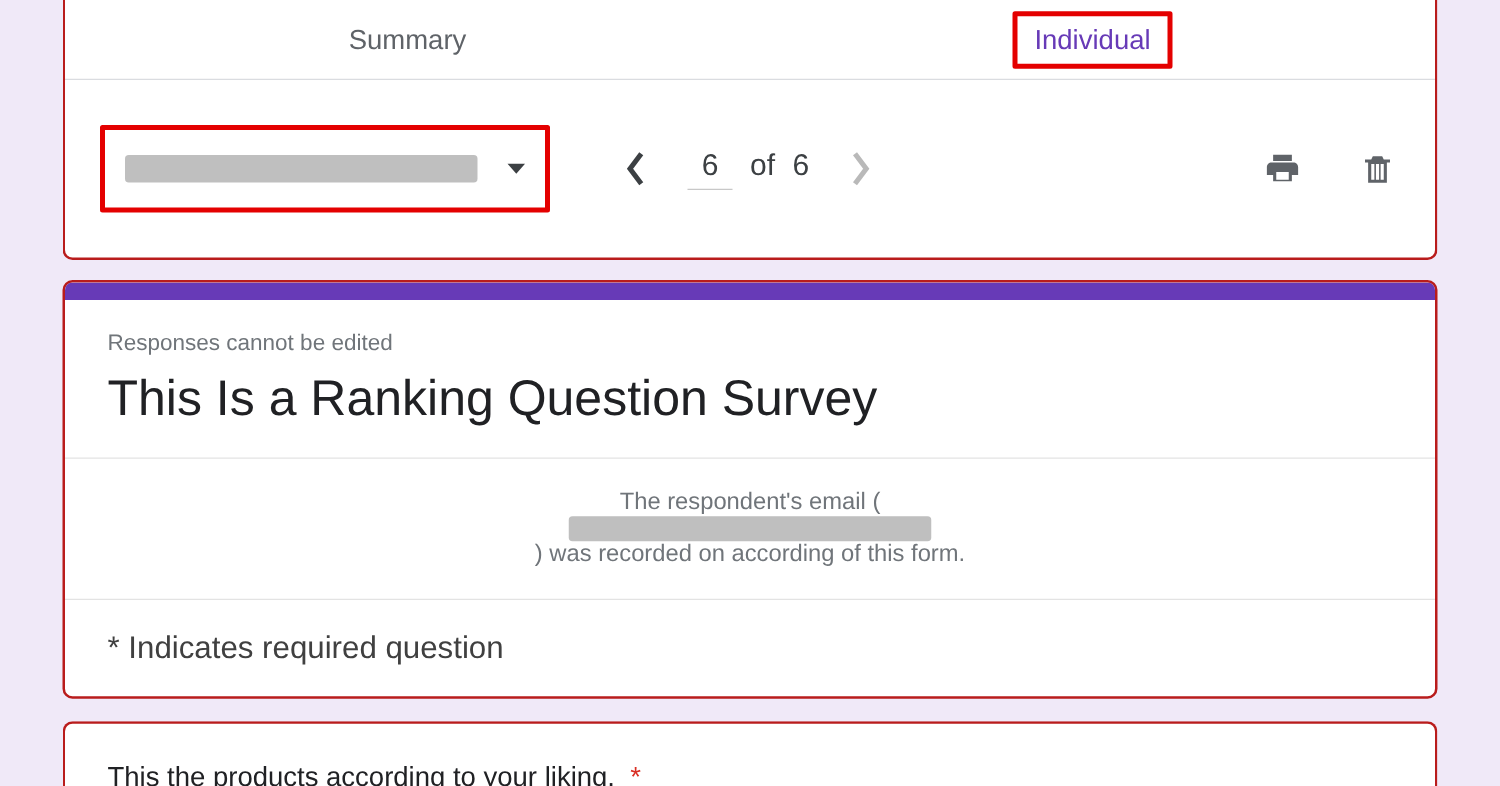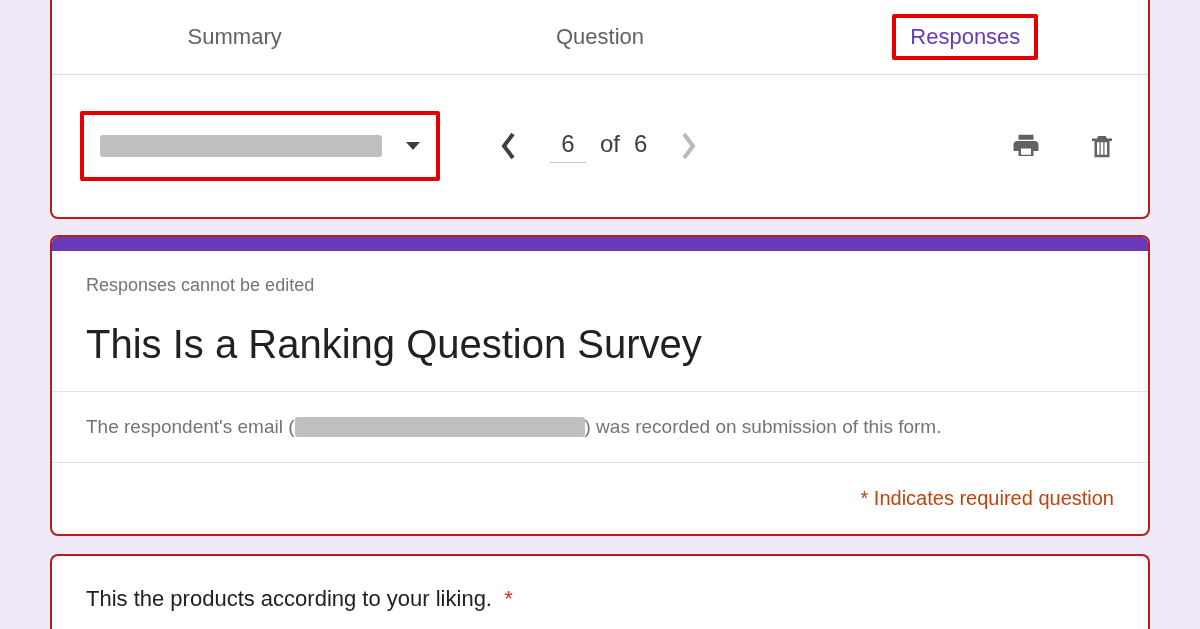--- a/index.html
+++ b/index.html
@@ -18,21 +18,21 @@
   }
   
   .card.tabs-card {
     border-top: none;
     border-top-left-radius: 0;
     border-top-right-radius: 0;
     margin-top: 0;
   }
   .tabs {
     display: flex;
-    height: 75px;
+    height: 64px;
     border-bottom: 1px solid #dadce0;
   }
   .tab {
     flex: 1;
     display: flex;
     align-items: center;
     justify-content: center;
     font-size: 22px;
     color: #5f6368;
     cursor: pointer;
@@ -135,33 +135,33 @@
     color: #202124;
     margin-top: 0;
     font-weight: 400;
   }
   .email-line {
     font-size: 19px;
     color: #70757a;
     display: flex;
     align-items: center;
     flex-wrap: wrap;
+    flex-direction: column;
   }
   .email-line .mask2 {
     display: inline-block;
     width: 290px;
     height: 20px;
     background: #bfbfbf;
     border-radius: 3px;
     vertical-align: middle;
   }
   .required-note {
-    color: #c2410c;
-    font-size: 20px;
-    text-align: right;
+    color: #404040;
+    font-size: 25px;
   }
   
   .question-card {
     margin-top: 18px;
     border-bottom-left-radius: 0;
     border-bottom-right-radius: 0;
     border-bottom: none;
   }
   .question-card .q {
     padding: 30px 34px 30px;
@@ -169,23 +169,22 @@
     color: #202124;
   }
   .asterisk { color: #d93025; }
 </style>
 </head>
 <body>
 
 <div class="card tabs-card">
   <div class="tabs">
     <div class="tab">Summary</div>
-    <div class="tab">Question</div>
     <div class="tab active">
-      <span class="highlight-box-tab">Responses</span>
+      <span class="highlight-box-tab">Individual</span>
     </div>
   </div>
 
   <div class="controls">
     <div class="respondent-dropdown">
       <div class="mask"></div>
       <div class="caret-down"></div>
     </div>
 
     <div class="pager">
@@ -218,27 +217,27 @@
           </svg>
       </div>
     </div>
   </div>
 </div>
 
 <div class="card form-card">
   <div class="accent"></div>
   <div class="section">
     <div class="no-edit">Responses cannot be edited</div>
-    <h1 class="form-title" style="margin-top:26px;">This Is a Ranking Question Survey</h1>
+    <h1 class="form-title" style="margin-top:12px;">This Is a Ranking Question Survey</h1>
   </div>
   <div class="section">
     <div class="email-line">
       <span>The respondent's email (</span>
       <span class="mask2"></span>
-      <span>) was recorded on submission of this form.</span>
+      <span>) was recorded on according of this form.</span>
     </div>
   </div>
   <div class="section">
     <div class="required-note">* Indicates required question</div>
   </div>
 </div>
 
 <div class="card question-card">
   <div class="q">
     <span>This the products according to your liking.</span>&nbsp;

